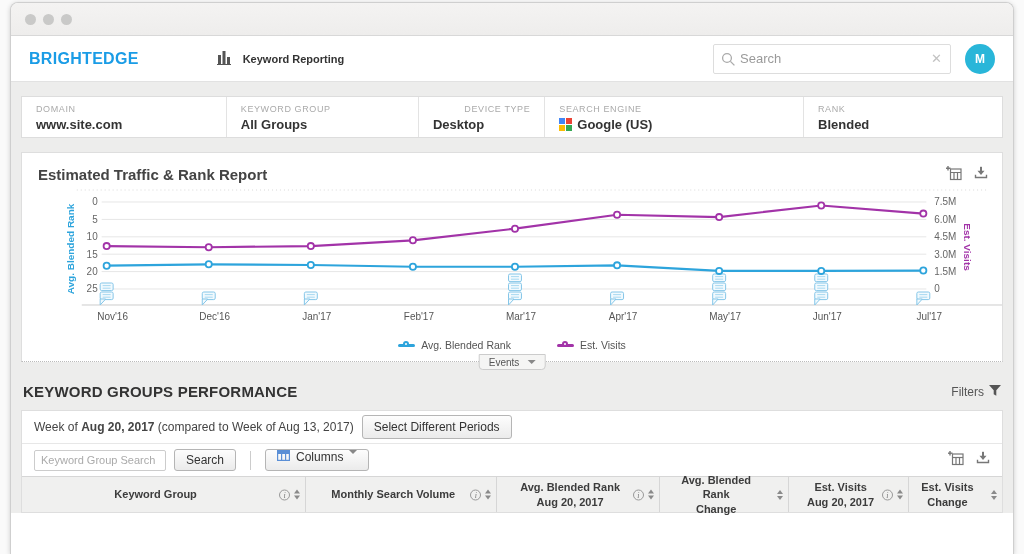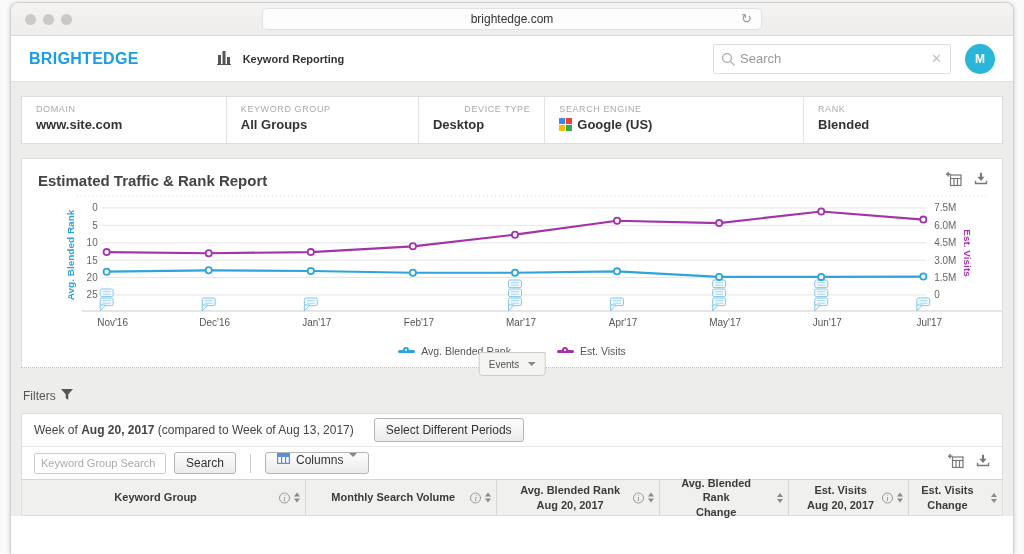--- a/index.html
+++ b/index.html
@@ -30,21 +30,21 @@
   .searchbox { position:relative; width:238px; height:30px; border:1px solid #ddd; border-radius:2px;
     background:#fff; display:flex; align-items:center; padding:0 26px; margin-right:14px; }
   .searchbox .ph { color:#9a9a9a; font-size:13px; }
   .searchbox .mag { position:absolute; left:7px; top:7px; }
   .searchbox .clr { position:absolute; right:8px; top:6px; color:#c2c2c2; font-size:13px; cursor:pointer; }
   .avatar { width:30px; height:30px; border-radius:50%; background:#29b6d9; color:#fff;
     font-size:12px; font-weight:bold; display:flex; align-items:center; justify-content:center; cursor:pointer; }
 
   
   .filterbar { background:#ededec; padding:14px 10px 10px; }
-  .filterstrip { display:flex; background:#fff; border:1px solid #ddd; height:48px; }
+  .filterstrip { display:flex; background:#fff; border:1px solid #ddd; height:42px; }
   .fcell { padding:5px 14px; border-right:1px solid #e3e3e3; cursor:pointer; overflow:hidden; }
   .fcell:last-child { border-right:none; }
   .fcell .lab { font-size:9px; color:#aaa; letter-spacing:.6px; margin-top:2px; }
   .fcell .val { font-size:13px; font-weight:bold; color:#333; margin-top:3px; display:flex; align-items:center; gap:5px; }
   .gicon { display:inline-grid; grid-template-columns:6px 6px; grid-template-rows:6px 6px; gap:1px; }
   .gicon i { display:block; }
 
   
   .main { background:#ededec; padding:4px 10px 0; }
   .card { background:#fff; border:1px solid #dedede; position:relative; }
@@ -52,34 +52,34 @@
   .chartcard { border-bottom:1px dotted #bbb; padding-bottom:8px; }
   .charttitle { font-size:15px; font-weight:bold; color:#444; padding:13px 16px 6px; }
   .cardtools { position:absolute; top:13px; right:14px; display:flex; gap:11px; }
   .cardtools svg { cursor:pointer; }
   .chartwrap { position:relative; height:140px; }
   .legend { display:flex; justify-content:center; gap:46px; margin:10px 0 2px; }
   .legenditem { display:flex; align-items:center; gap:6px; font-size:10.5px; color:#555; cursor:pointer; }
   .lmark { position:relative; width:17px; height:3px; border-radius:2px; }
   .lmark i { position:absolute; left:5px; top:-2.5px; width:6px; height:6px; border-radius:50%; background:#fff; border:2px solid; }
   .eventstab { position:absolute; left:50%; bottom:-9px; transform:translateX(-50%);
-    background:#f5f5f4; border:1px solid #ccc; border-radius:0 0 4px 4px; height:24px;
+    background:#f5f5f4; border:1px solid #ccc; border-radius:0 0 4px 4px; height:16px;
     display:flex; align-items:center; gap:8px; padding:0 9px; font-size:10px; color:#555; cursor:pointer; z-index:2; }
   .caret { width:0; height:0; border-left:4px solid transparent; border-right:4px solid transparent; border-top:4px solid #888; }
 
   .perfheader { display:flex; align-items:center; justify-content:space-between; margin:21px 2px 10px; }
   .perfheader h2 { font-size:15px; color:#333; letter-spacing:.2px; }
   .filtersctl { display:flex; align-items:center; gap:5px; font-size:12px; color:#555; cursor:pointer; }
 
   .weekrow { display:flex; align-items:center; height:33px; padding:0 12px; border-bottom:1px solid #e7e7e7; font-size:12px; color:#444; }
   .weekrow b { font-weight:bold; }
   .btn { height:24px; padding:0 11px; border:1px solid #b5b5b5; border-radius:3px;
     background:linear-gradient(#fdfdfd,#ebebeb); font-size:12px; color:#333;
     font-family:"Liberation Sans",sans-serif; cursor:pointer; }
-  .weekrow .btn { margin-left:20px; }
+  .weekrow .btn { margin-left:8px; }
 
   .controlsrow { display:flex; align-items:center; height:32px; padding:0 12px; gap:8px; }
   .kwsearch { width:132px; height:21px; border:1px solid #ccc; border-radius:2px; padding:0 6px;
     font-size:11px; color:#333; font-family:"Liberation Sans",sans-serif; }
   .kwsearch::placeholder { color:#aaa; }
   .btn.small { height:22px; }
   .vdiv { width:1px; height:19px; background:#ccc; margin:0 6px; }
   .colbtn { display:flex; align-items:flex-start; gap:6px; }
   .controlsrow .tools { margin-left:auto; display:flex; gap:11px; }
   .controlsrow .tools svg { cursor:pointer; }
@@ -100,24 +100,20 @@
 <body>
 
 <div class="stage">
   <div class="browser">
 
     <div class="chrome">
       <div class="dots">
         <span class="dot"></span>
         <span class="dot"></span>
         <span class="dot"></span>
-      </div>
-      <div class="urlbar">
-        <span>brightedge.com</span>
-        <span class="reload">↻</span>
       </div>
     </div>
 
     <div class="appheader">
       <div class="brand">BRIGHTEDGE</div>
       <div class="apptitle">
         <span>
           <svg width="17" height="16" viewBox="0 0 17 16">
               <g fill="#555">
                 <rect x="1" y="6" width="3" height="9"></rect>
@@ -324,20 +320,21 @@
               <span>Est. Visits</span>
             </div>
           </div>
         <div class="eventstab">
           <span>Events</span>
           <span class="caret"></span>
         </div>
       </div>
 
       <div class="perfheader">
+        <h2>KEYWORD GROUPS PERFORMANCE</h2>
         <div class="filtersctl">
           <span>Filters</span>
           <span>
             <svg width="12" height="11" viewBox="0 0 12 11">
                 <path d="M0 0 H12 L7.3 5.2 V10.8 L4.7 9.2 V5.2 Z" fill="#555"></path>
               </svg>
           </span>
         </div>
       </div>
 

